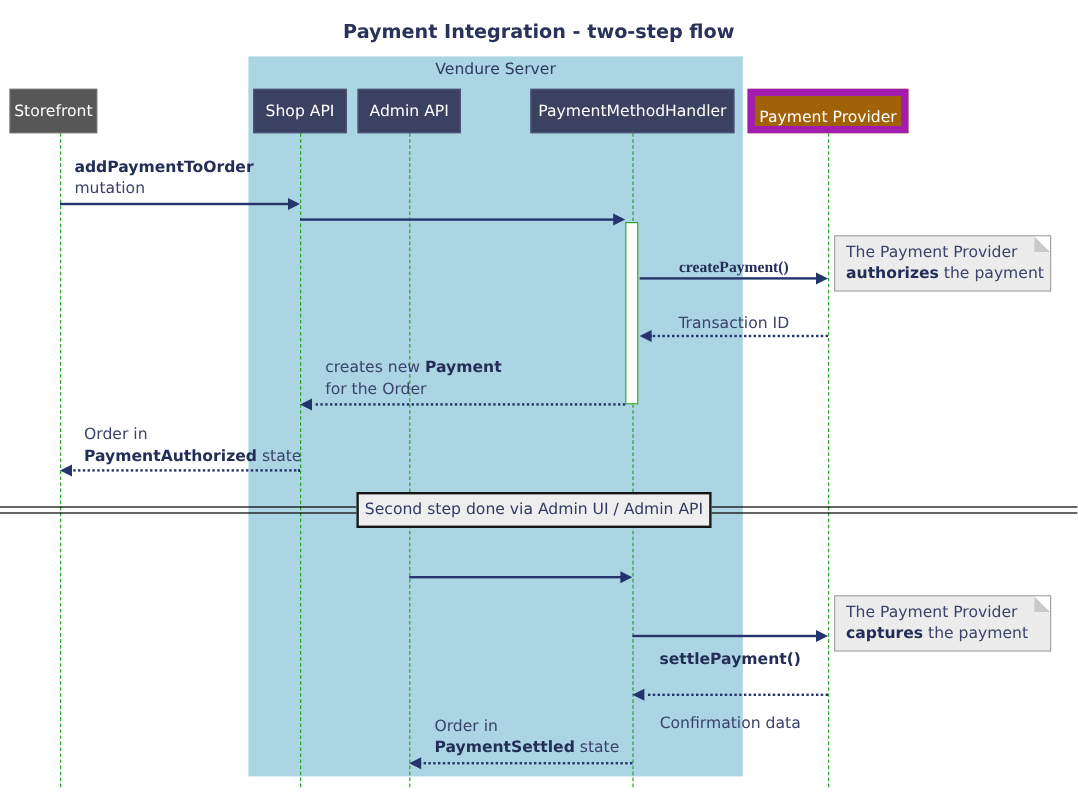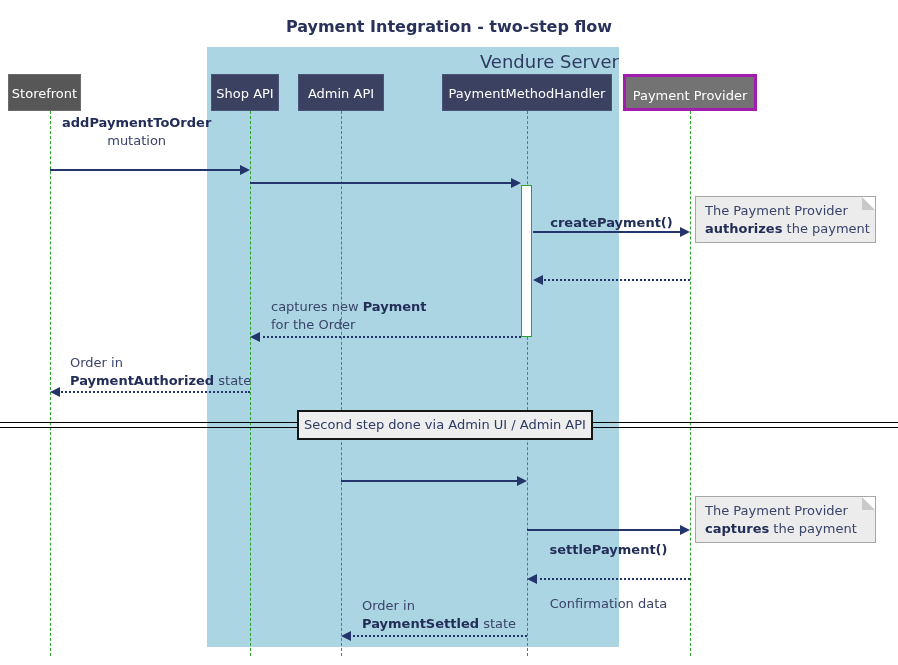--- a/index.html
+++ b/index.html
@@ -3,26 +3,26 @@
 <meta charset="utf-8">
 <style>
   html,body{margin:0;padding:0;background:#fff;}
   #diagram{
     position:relative;width:898px;height:665px;background:#fff;overflow:hidden;
     font-family:"DejaVu Sans","Liberation Sans",sans-serif;color:#323C62;padding-left:40px;
   }
   .abs{position:absolute;}
   .title{left:0;top:17px;width:898px;text-align:center;font-size:16px;font-weight:bold;color:#28325A;z-index:4;}
   .server-box{left:207px;top:47px;width:412px;height:600px;background:#ABD5E3;z-index:1;}
-  .server-label{left:207px;top:51px;width:412px;text-align:right;font-size:18px;color:#2E3A62;z-index:2;}
+  .server-label{left:207px;top:51px;width:412px;text-align:center;font-size:13px;color:#2E3A62;z-index:2;}
   .lifeline{width:0;border-left:1px dashed #2BA32B;top:111px;height:545px;z-index:2;}
   .pbox{top:74px;height:37px;line-height:37px;text-align:center;font-size:13px;color:#fff;z-index:5;box-sizing:border-box;}
   .pbox.navy{background:#3B4160;border:1px solid #4C537A;}
   .pbox.gray{background:#575757;border:1px solid #6B6B6B;}
-  .pbox.teal{background:#737373;border:3px solid #a21caf;}
+  .pbox.teal{background:#a16207;border:6px solid #a21caf;}
   .activation{left:521px;top:185px;width:11px;height:152px;background:#fff;border:1px solid #2BA32B;box-sizing:border-box;z-index:3;}
   .line-solid{height:0;border-top:2px solid #24356B;z-index:4;}
   .line-dotted{height:0;border-top:2px dotted #24356B;z-index:4;}
   .head-r{width:0;height:0;border-top:5px solid transparent;border-bottom:5px solid transparent;border-left:10px solid #24356B;z-index:4;}
   .head-l{width:0;height:0;border-top:5px solid transparent;border-bottom:5px solid transparent;border-right:10px solid #24356B;z-index:4;}
   .msg{font-size:13px;line-height:18px;white-space:nowrap;color:#3A436A;z-index:4;}
   .b{font-weight:bold;color:#232E58;}
   .center{text-align:center;}
   .divider-lines{left:0;top:422px;width:898px;height:4px;border-top:1px solid #000;border-bottom:1px solid #000;z-index:4;}
   .divider-box{left:297px;top:410px;width:296px;height:30px;background:#EEEEEE;border:2px solid #161616;box-sizing:border-box;line-height:26px;text-align:center;font-size:13px;color:#2E3A62;z-index:5;}
@@ -41,45 +41,46 @@
 
   <div class="abs lifeline" style="left:50px;"></div>
   <div class="abs lifeline" style="left:250px;"></div>
   <div class="abs lifeline" style="left:341px;"></div>
   <div class="abs lifeline" style="left:527px;"></div>
   <div class="abs lifeline" style="left:690px;"></div>
 
   <div class="abs activation"></div>
 
   <div class="abs pbox gray" style="left:8px;width:73px;">Storefront</div>
-  <div class="abs pbox navy" style="left:211px;width:68px;">Shop API</div>
+  <div class="abs pbox navy" style="left:211px;width:78px;">Shop API</div>
   <div class="abs pbox navy" style="left:442px;width:170px;">PaymentMethodHandler</div>
   <div class="abs pbox navy" style="left:298px;width:86px;">Admin API</div>
   <div class="abs pbox teal" style="left:623px;width:134px;">Payment Provider</div>
 
-  <div class="abs msg" style="left:62px;top:114px;text-align:center;"><span class="b">addPaymentToOrder</span><br><span>mutation</span></div>
+  <div class="abs msg" style="left:62px;top:131px;"><span class="b">addPaymentToOrder</span><br><span>mutation</span></div>
   <div class="abs line-solid" style="left:50px;top:169px;width:191px;"></div>
   <div class="abs head-r" style="left:240px;top:165px;"></div>
 
   <div class="abs line-solid" style="left:250px;top:182px;width:262px;"></div>
   <div class="abs head-r" style="left:511px;top:178px;"></div>
 
-  <div class="abs msg center" style="left:533px;top:214px;width:157px;"><span class="b">createPayment()</span></div>
+  <div class="abs msg center" style="left:533px;top:214px;width:157px;font-family:Liberation Serif, serif;"><span class="b">createPayment()</span></div>
   <div class="abs line-solid" style="left:533px;top:231px;width:148px;"></div>
   <div class="abs head-r" style="left:680px;top:227px;"></div>
 
   <div class="abs note" style="left:695px;top:196px;">
     <span class="fold"></span>
     <span>The Payment Provider</span><br><span class="b">authorizes</span><span> the payment</span>
   </div>
 
+  <div class="abs msg center" style="left:533px;top:261px;width:157px;">Transaction ID</div>
   <div class="abs line-dotted" style="left:541px;top:279px;width:149px;"></div>
   <div class="abs head-l" style="left:533px;top:275px;"></div>
 
-  <div class="abs msg" style="left:271px;top:298px;"><span>captures new </span><span class="b">Payment</span><br><span>for the Order</span></div>
+  <div class="abs msg" style="left:271px;top:298px;"><span>creates new </span><span class="b">Payment</span><br><span>for the Order</span></div>
   <div class="abs line-dotted" style="left:258px;top:336px;width:263px;"></div>
   <div class="abs head-l" style="left:250px;top:332px;"></div>
 
   <div class="abs msg" style="left:70px;top:354px;"><span>Order in</span><br><span class="b">PaymentAuthorized</span><span> state</span></div>
   <div class="abs line-dotted" style="left:58px;top:391px;width:192px;"></div>
   <div class="abs head-l" style="left:50px;top:387px;"></div>
 
   <div class="abs divider-lines"></div>
   <div class="abs divider-box">Second step done via Admin UI / Admin API</div>
 

